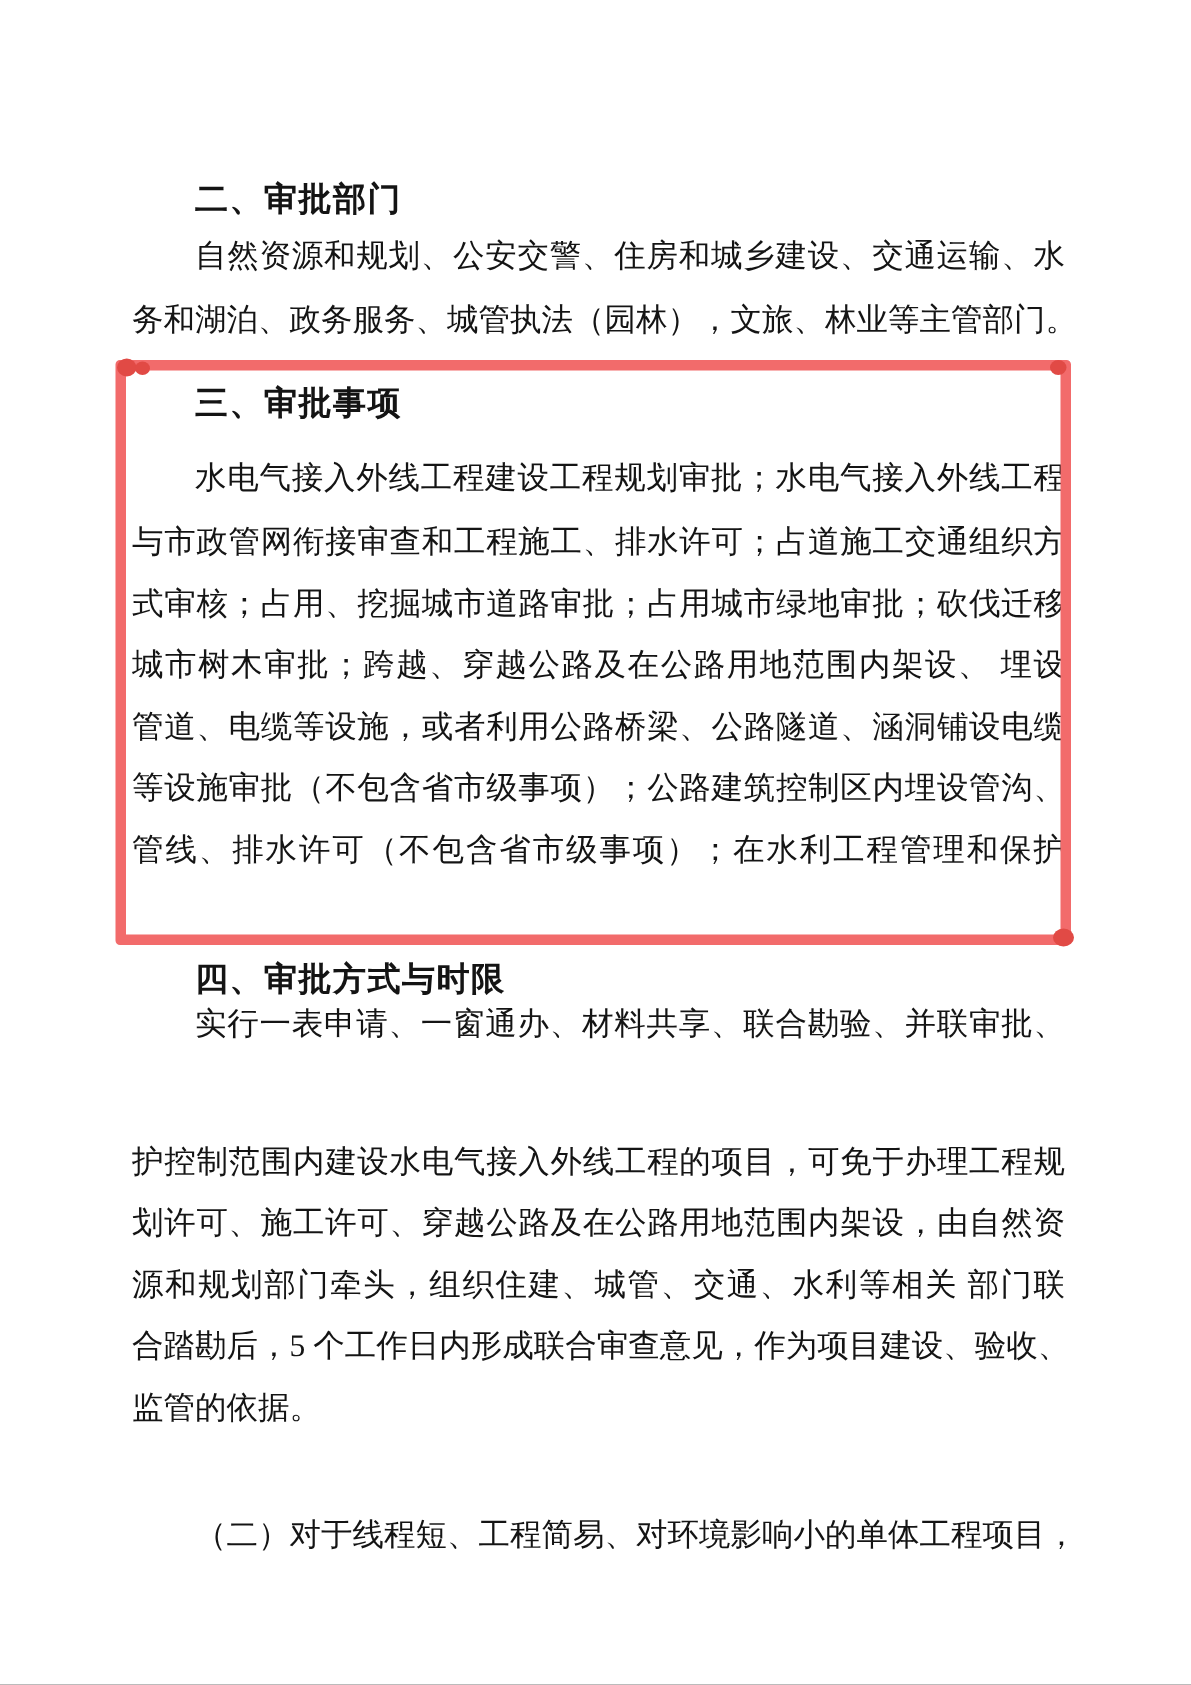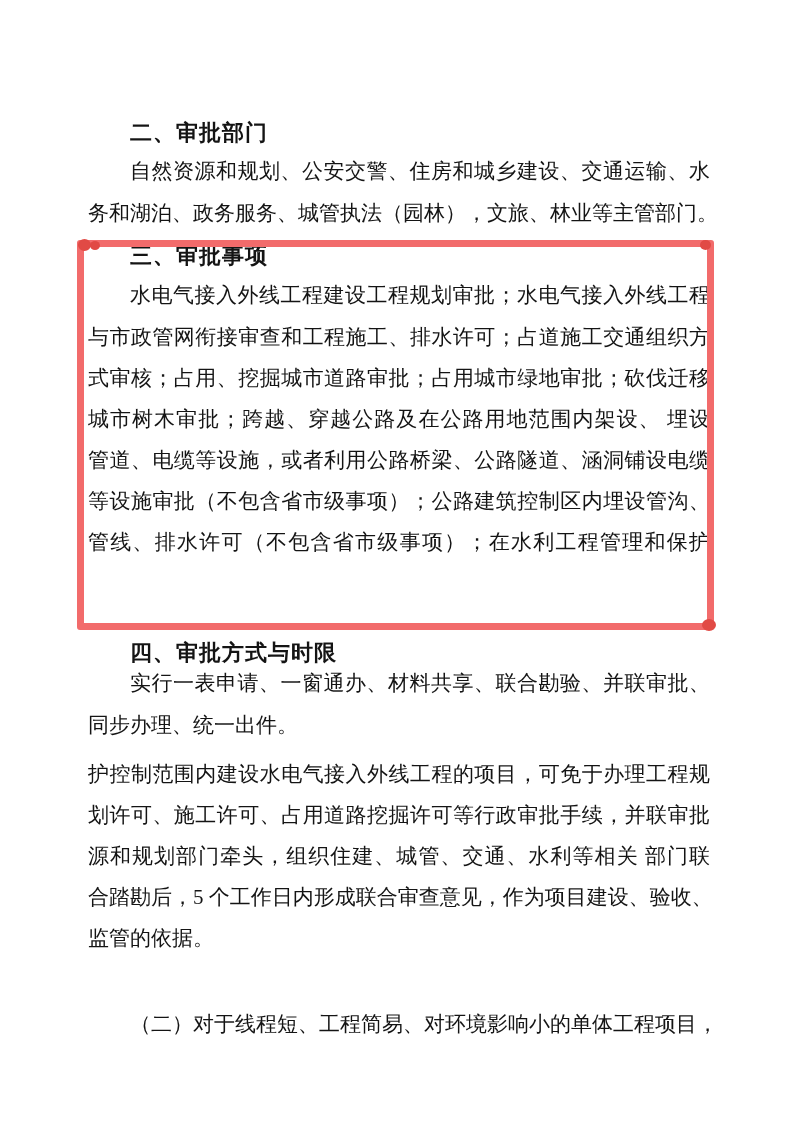--- a/index.html
+++ b/index.html
@@ -83,42 +83,41 @@
 <div class="page">
   <div class="content">
 
     <div class="block heading" style="top:112px">二、审批部门</div>
 
     <div class="block" style="top:152px">
         <div class="line first">自然资源和规划、公安交警、住房和城乡建设、交通运输、水</div>
         <div class="line">务和湖泊、政务服务、城管执法（园林），文旅、林业等主管部门。</div>
       </div>
 
-    <div class="block heading" style="top:235px">三、审批事项</div>
+    <div class="block heading" style="top:248px">三、审批事项</div>
 
-    <div class="block" style="top:276px">
+    <div class="block" style="top:300px">
         <div class="line first">水电气接入外线工程建设工程规划审批；水电气接入外线工程</div>
         <div class="line">与市政管网衔接审查和工程施工、排水许可；占道施工交通组织方</div>
         <div class="line">式审核；占用、挖掘城市道路审批；占用城市绿地审批；砍伐迁移</div>
         <div class="line">城市树木审批；跨越、穿越公路及在公路用地范围内架设、 埋设</div>
         <div class="line">管道、电缆等设施，或者利用公路桥梁、公路隧道、涵洞铺设电缆</div>
         <div class="line">等设施审批（不包含省市级事项）；公路建筑控制区内埋设管沟、</div>
         <div class="line">管线、排水许可（不包含省市级事项）；在水利工程管理和保护</div>
       </div>
 
     <div class="block heading" style="top:632px">四、审批方式与时限</div>
 
     <div class="block" style="top:664px">
         <div class="line first">实行一表申请、一窗通办、材料共享、联合勘验、并联审批、</div>
-        <div class="line natural">同步办理、统一出件。</div>
       </div>
 
     <div class="block" style="top:754px">
         <div class="line">护控制范围内建设水电气接入外线工程的项目，可免于办理工程规</div>
-        <div class="line">划许可、施工许可、占用道路挖掘许可等行政审批手续，并联审批</div>
+        <div class="line">划许可、施工许可、穿越公路及在公路用地范围内架设，由自然资</div>
         <div class="line">源和规划部门牵头，组织住建、城管、交通、水利等相关 部门联</div>
         <div class="line">合踏勘后，5 个工作日内形成联合审查意见，作为项目建设、验收、</div>
         <div class="line natural">监管的依据。</div>
       </div>
 
     <div class="block" style="top:1005px">
         <div class="line first">（二）对于线程短、工程简易、对环境影响小的单体工程项目，</div>
       </div>
 
   </div>

